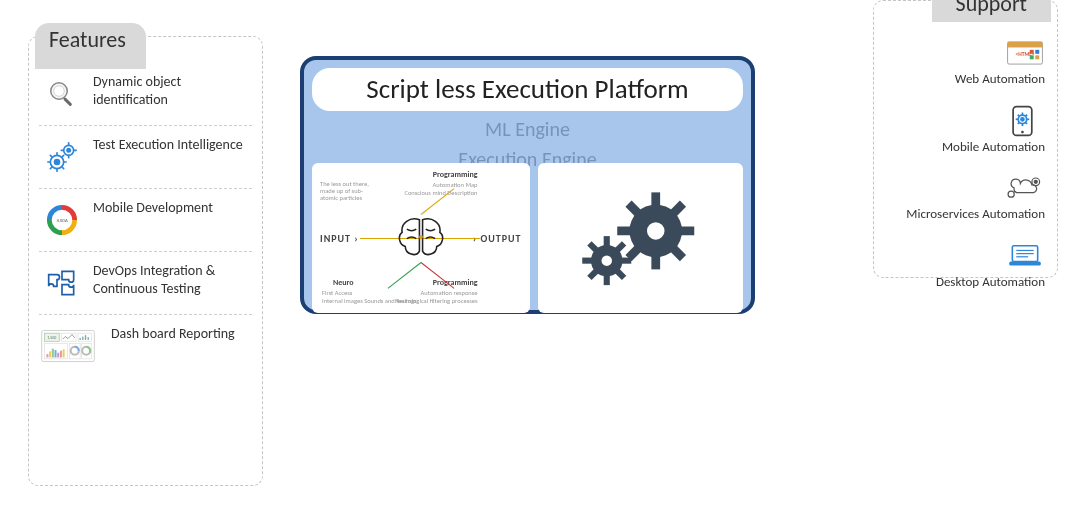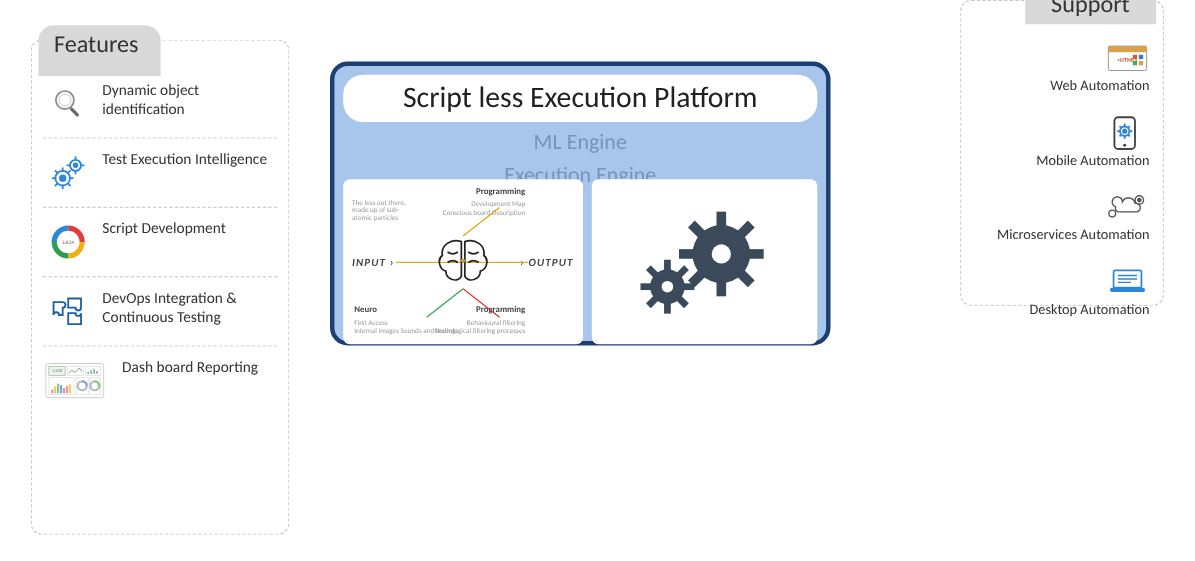--- a/index.html
+++ b/index.html
@@ -108,35 +108,35 @@
   }
 
   
   .ml { padding: 6px 6px; }
   .ml .brain {
     position: absolute; left: 50%; top: 50%;
     transform: translate(-50%, -50%);
   }
   .ml .io {
     position: absolute; top: 50%; transform: translateY(-50%);
-    font-size: 10px; color: #444; letter-spacing: 1px; font-weight: 600; font-style: italic;
+    font-size: 10px; color: #444; letter-spacing: 1px; font-weight: 600;
   }
   .ml .io.in  { left: 8px; }
   .ml .io.out { right: 8px; }
   .ml .lab {
     position: absolute; font-size: 8px; color: #444; font-weight: 600;
   }
   .ml .lab.small { font-size: 6.5px; color: #9a9a9a; font-weight: 400; }
   .ml .ling    { top: 6px;  right: 52px; }
   .ml .lingmap { top: 18px; right: 52px; }
   .ml .lingmap2{ top: 26px; right: 52px; }
   .ml .prog    { bottom: 26px; right: 52px; }
   .ml .beh     { bottom: 16px; right: 52px; }
   .ml .beh2    { bottom: 8px;  right: 52px; }
-  .ml .neuro   { bottom: 26px; left: 10px; }
+  .ml .neuro   { bottom: 26px; left: 21px; }
   .ml .first   { bottom: 16px; left: 10px; }
   .ml .first2  { bottom: 8px;  left: 10px; }
   .ml .intro   { top: 18px; left: 8px; max-width: 60px; line-height: 1.1; }
 
   
   .exec { display: flex; align-items: center; justify-content: center; }
 
   
   .ml .line {
     position: absolute; height: 1px; transform-origin: left center;
@@ -194,21 +194,21 @@
       <div class="feature-icon">
         <svg width="38" height="38" viewBox="0 0 48 48">
           <circle cx="24" cy="24" r="14" fill="#fff"></circle>
           <path d="M24 8 A16 16 0 0 1 40 24" fill="none" stroke="#e23b3b" stroke-width="6"></path>
           <path d="M40 24 A16 16 0 0 1 24 40" fill="none" stroke="#f0b014" stroke-width="6"></path>
           <path d="M24 40 A16 16 0 0 1 8 24" fill="none" stroke="#2e9e4f" stroke-width="6"></path>
           <path d="M8 24 A16 16 0 0 1 24 8" fill="none" stroke="#2e86d9" stroke-width="6"></path>
           <text x="24" y="26" text-anchor="middle" font-size="6" fill="#666" transform="scale(-1,1) translate(-48,0)">AGILE</text>
         </svg>
       </div>
-      <div class="feature-label">Script Development</div>
+      <div class="feature-label">Mobile Development</div>
     </div>
 
     <div class="feature-item">
       <div class="feature-icon">
         <svg width="40" height="40" viewBox="0 0 48 48">
           <g fill="none" stroke="#1f5fa8" stroke-width="2">
             <path d="M8 14 h10 a3 3 0 1 1 0 6 v8 h-4 a3 3 0 1 0 -6 0 h0 v-14 z"></path>
             <path d="M24 10 h14 v10 a3 3 0 1 1 -6 0 h-8 v-10 z"></path>
             <path d="M24 26 h8 a3 3 0 1 0 6 0 v12 h-14 v-12 z"></path>
           </g>
@@ -261,29 +261,29 @@
   </div>
 
   <div class="engine-body-row">
 
     <div class="engine-box ml">
       <div class="lab small intro">The less out there, made up of sub-atomic particles</div>
       <div class="io in">INPUT ›</div>
       <div class="io out">› OUTPUT</div>
 
       <div class="lab ling">Programming</div>
-      <div class="lab small lingmap">Development Map</div>
-      <div class="lab small lingmap2">Conscious board Description</div>
+      <div class="lab small lingmap">Automation Map</div>
+      <div class="lab small lingmap2">Conscious mind Description</div>
 
       <div class="lab neuro">Neuro</div>
       <div class="lab small first">First Access</div>
       <div class="lab small first2">Internal images Sounds and feelings</div>
 
       <div class="lab prog">Programming</div>
-      <div class="lab small beh">Behavioural filtering</div>
+      <div class="lab small beh">Automation response</div>
       <div class="lab small beh2">Neurological filtering processes</div>
 
       <div class="line" style="background:#d9a400;left:50%;top:34%;width:42px;transform:rotate(-38deg)"></div>
       <div class="line" style="background:#c33;left:50%;top:66%;width:42px;transform:rotate(38deg)"></div>
       <div class="line" style="background:#2e9e4f;left:50%;top:66%;width:42px;transform:rotate(142deg)"></div>
       <div class="line" style="background:#d9a400;left:22%;top:50%;width:120px;"></div>
 
       <div class="brain">
         <svg width="52" height="44" viewBox="0 0 64 56">
           <g fill="none" stroke="#222" stroke-width="2">

